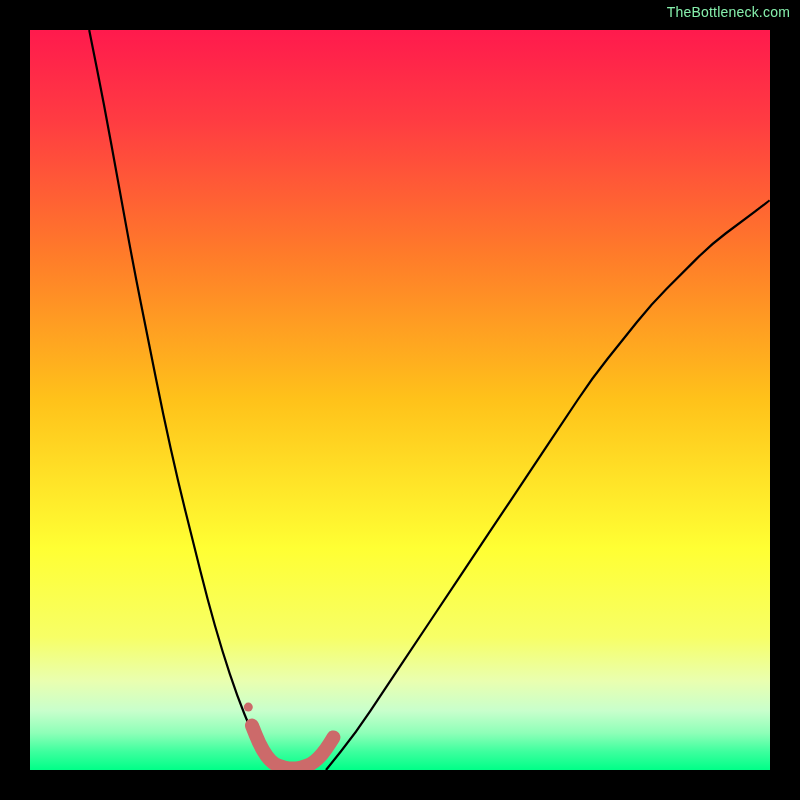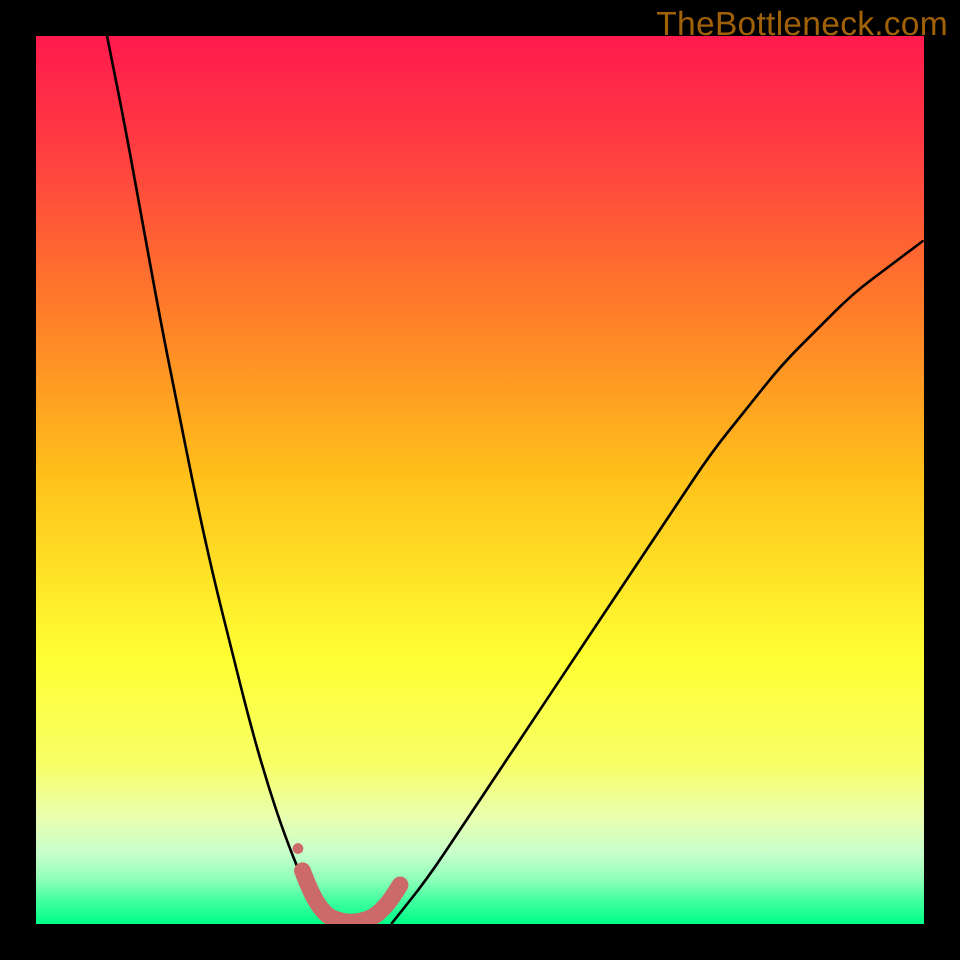--- a/index.html
+++ b/index.html
@@ -24,22 +24,22 @@
     left: 30px;
     top: 30px;
     width: 740px;
     height: 740px;
     overflow: hidden;
   }
   .watermark {
     position: absolute;
     top: 4px;
     right: 10px;
-    color: #a16207;
-    font-size: 28px;
+    color: #86efac;
+    font-size: 14px;
     font-weight: 500;
     letter-spacing: 0.2px;
     z-index: 5;
   }
   svg { display: block; }
 </style>
 </head>
 <body>
 
 <div class="frame">

